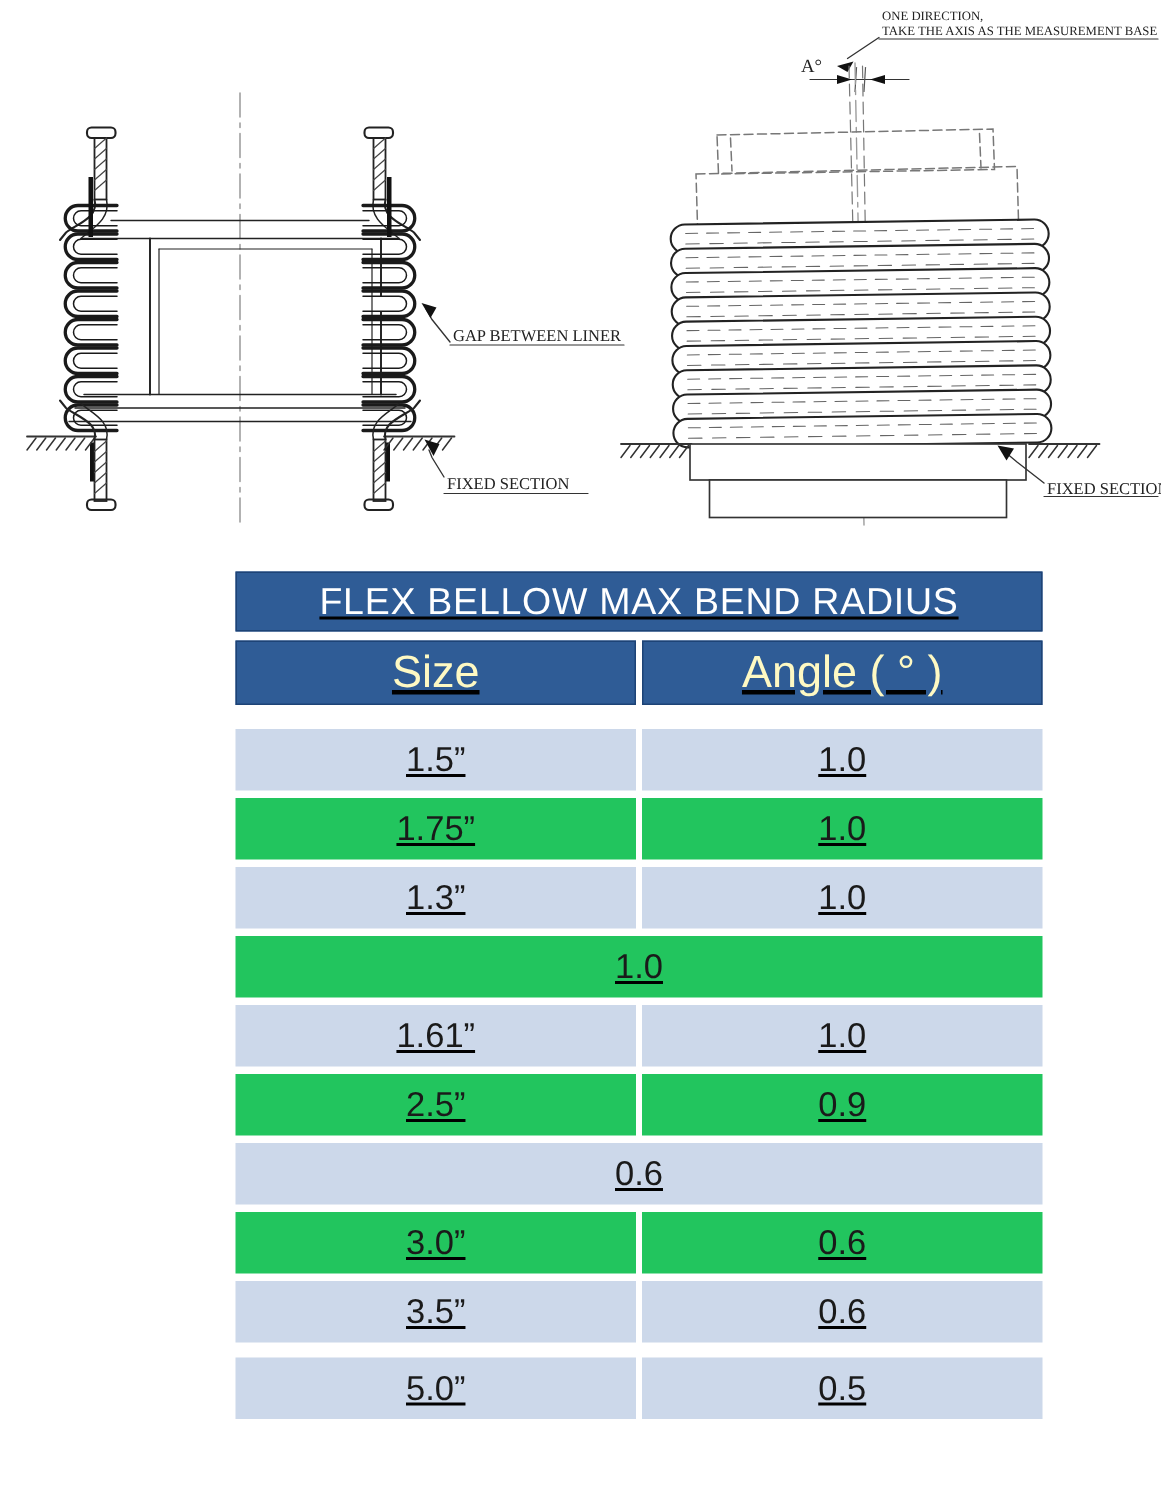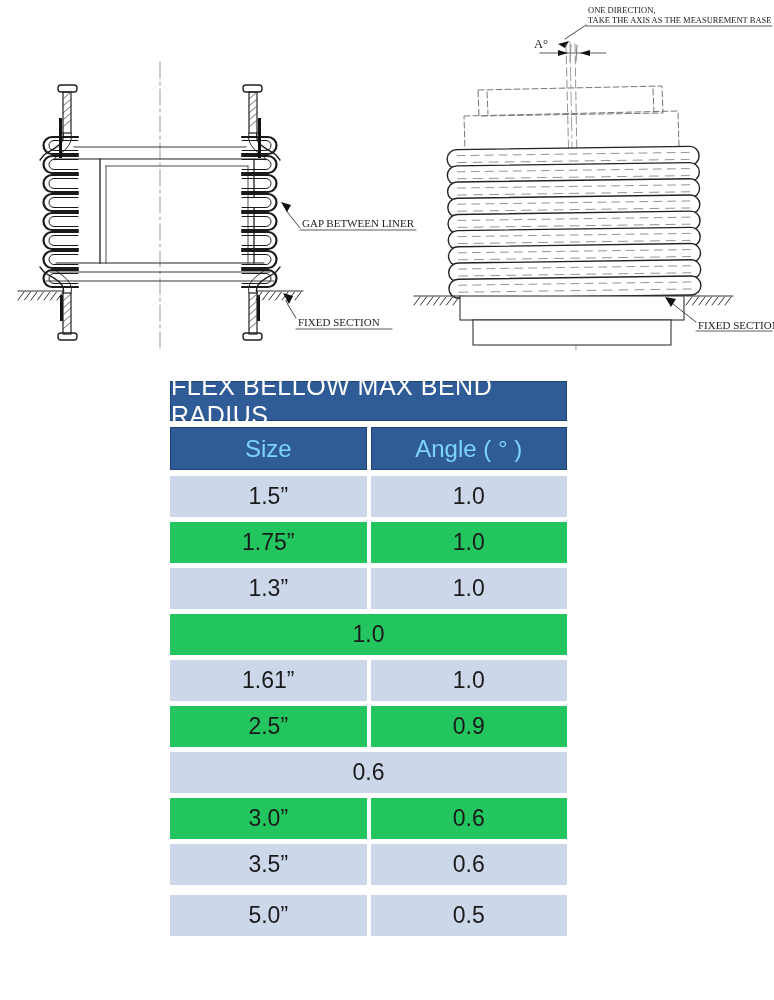--- a/index.html
+++ b/index.html
@@ -2,32 +2,32 @@
 <html><head>
 <meta charset="utf-8">
 <style>
   html,body{margin:0;padding:0;}
   body{
     width:774px;height:1000px;position:relative;background:#ffffff;
     font-family:"Liberation Sans", sans-serif;overflow:hidden;
   }
   svg text{font-family:"Liberation Serif", serif;fill:#222;}
   .diagrams{position:absolute;left:0;top:0;}
-  .table-wrap{position:absolute;left:170px;top:381px;width:397px;}
+  .table-wrap{position:absolute;left:157px;top:381px;width:538px;text-decoration:underline;}
   .tbl-title{
     height:40px;background:#2f5c96;border:1px solid #1d4376;box-sizing:border-box;
     color:#fff;font-size:25px;display:flex;align-items:center;justify-content:center;
     letter-spacing:0.5px;
   }
   .tbl-header{margin-top:6px;display:flex;gap:4px;}
   .hcell{
     flex:1;height:43px;background:#2f5c96;border:1px solid #1d4376;box-sizing:border-box;
-    color:#7dd3fc;font-size:24px;display:flex;align-items:center;justify-content:center;text-align:right;
+    color:#fef9c3;font-size:30px;display:flex;align-items:center;justify-content:center;text-align:right;
   }
-  #tbl-body{margin-top:6px;}
+  #tbl-body{margin-top:16px;}
   .trow{display:flex;gap:4px;margin-bottom:5px;}
   .tcell{
     flex:1;height:41px;display:flex;align-items:center;justify-content:center;
     font-size:23px;color:#1a1a1a;
   }
   .trow.odd  .tcell{background:#ccd8ea;}
   .trow.even .tcell{background:#22c55e;}
 </style>
 </head>
 <body>

